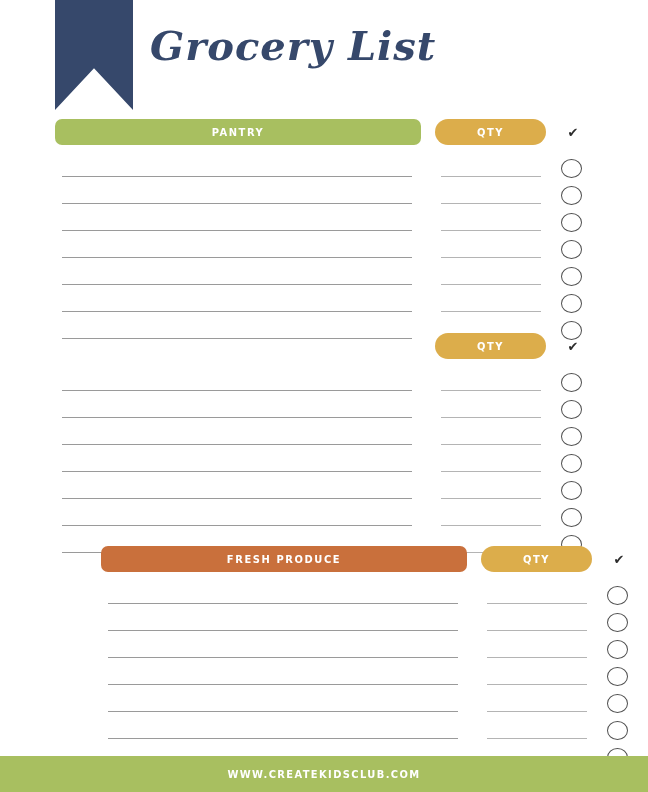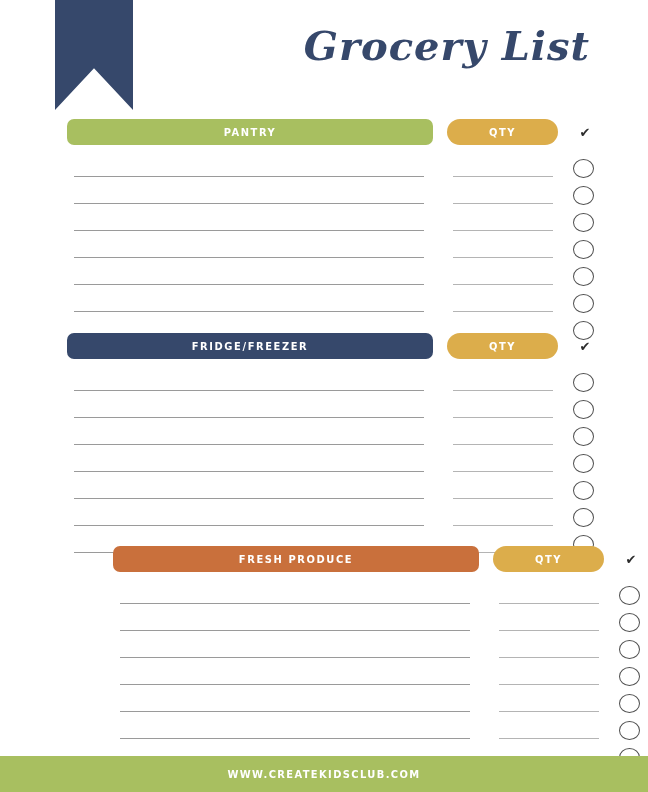--- a/index.html
+++ b/index.html
@@ -28,34 +28,34 @@
     background: #36486b;
     -webkit-clip-path: polygon(0 0, 100% 0, 100% 100%, 50% 62%, 0 100%);
     clip-path: polygon(0 0, 100% 0, 100% 100%, 50% 62%, 0 100%);
   }
 
   .page-title {
     position: absolute;
     left: 150px;
     top: 22px;
     width: 440px;
-    text-align: right;
+    text-align: left;
     color: #36486b;
     font-family: "DejaVu Serif", serif;
     font-style: italic;
     font-weight: bold;
     font-size: 40px;
     letter-spacing: 1px;
     white-space: nowrap;
   }
 
   
   .section {
     position: absolute;
-    left: 12px;
+    left: 0;
     width: 572px;
   }
 
   .section-head {
     position: relative;
     height: 26px;
   }
 
   .cat-bar {
     position: absolute;
@@ -211,23 +211,20 @@
           </div>
           <div class="row">
             <div class="line-item"></div>
             <div class="line-qty"></div>
             <div class="bubble"></div>
           </div>
         </div>
       </div>
       <div class="section" style="top: 333px;">
         <div class="section-head">
-          <div class="cat-bar" style="background: rgb(54, 72, 107);">
-            <span class="bar-label">FRIDGE/FREEZER</span>
-          </div>
           <div class="qty-bar" style="background: rgb(220, 173, 75);">
             <span class="bar-label">QTY</span>
           </div>
           <div class="check-head">✔</div>
         </div>
         <div class="rows">
           <div class="row">
             <div class="line-item"></div>
             <div class="line-qty"></div>
             <div class="bubble"></div>

